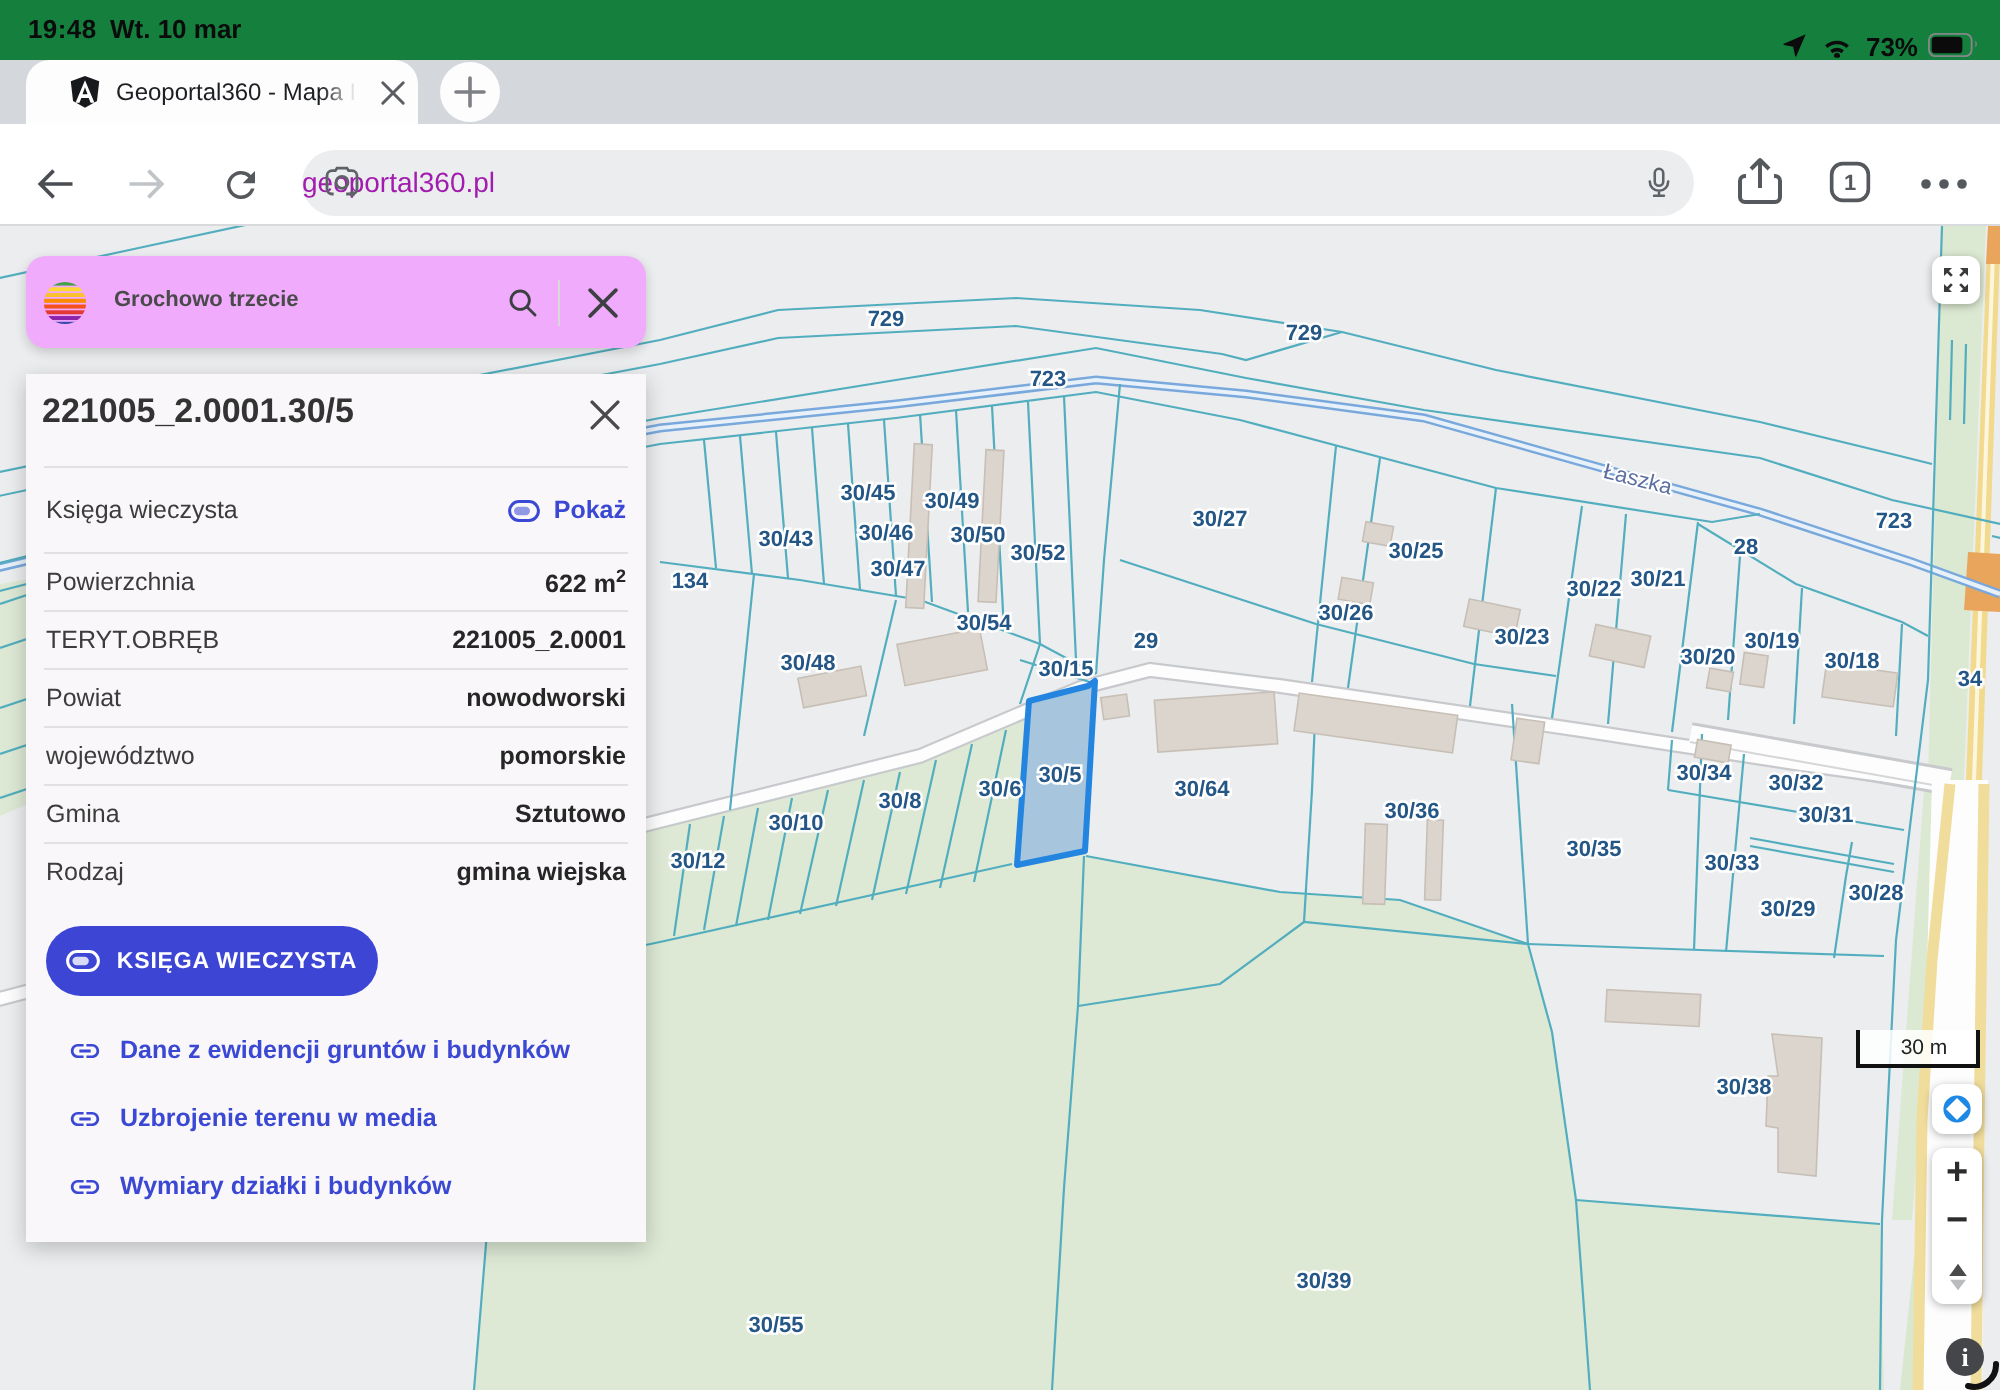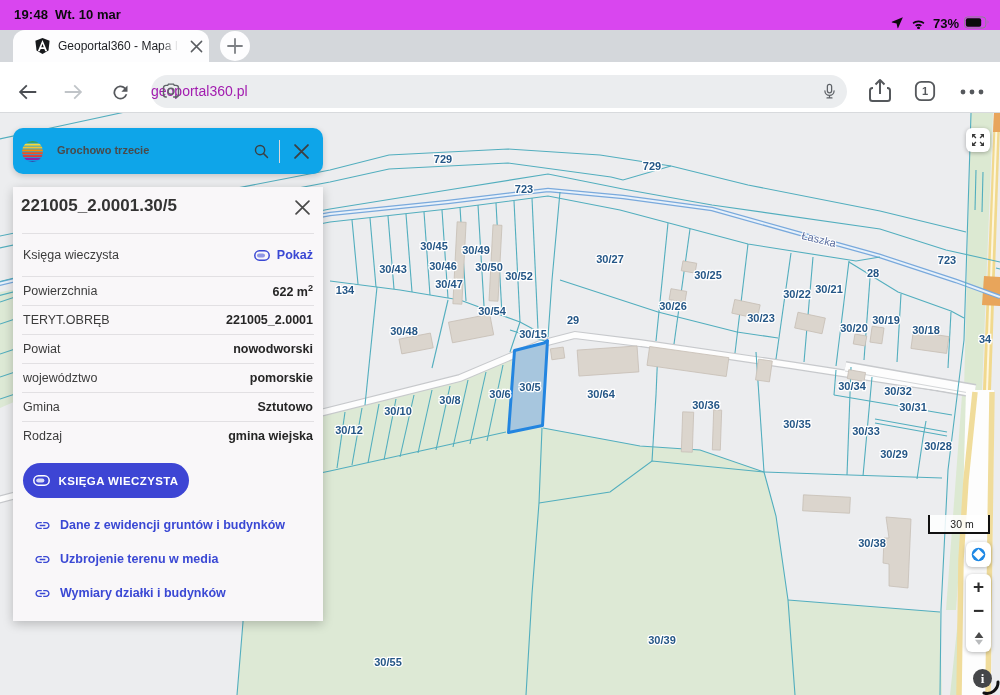--- a/index.html
+++ b/index.html
@@ -1,33 +1,33 @@
 <!DOCTYPE html>
 <html><head>
 <meta charset="utf-8">
 <style>
   * { margin:0; padding:0; box-sizing:border-box; }
   html,body { width:1000px; height:695px; overflow:hidden; }
   body { font-family:"Liberation Sans", sans-serif; position:relative; background:#fff; }
-  .statusbar { position:absolute; left:0; top:0; width:1000px; height:30px; background:#d946ef; }
+  .statusbar { position:absolute; left:0; top:0; width:1000px; height:30px; background:#15803d; }
   .st-time { position:absolute; left:14px; top:7px; font-size:13px; font-weight:700; color:#0b0b0c; letter-spacing:0.2px; }
   .st-date { position:absolute; left:55px; top:7px; font-size:13px; font-weight:700; color:#0b0b0c; }
   .st-right { position:absolute; right:10px; top:16px; height:20px; display:flex; align-items:flex-start; }
   .st-pct { font-size:13px; font-weight:700; color:#0b0b0c; margin:0 5px 0 6px; }
   .tabstrip { position:absolute; left:0; top:30px; width:1000px; height:32px; background:#d4d7db; }
   .tab { position:absolute; left:13px; top:30px; width:196px; height:32px; background:#fdfdfe; border-radius:12px 12px 0 0; }
   .tab-title { position:absolute; left:45px; top:9px; font-size:12px; font-weight:500; color:#1d1f23; white-space:nowrap; width:126px; overflow:hidden; }
   .tab-fade { position:absolute; left:148px; top:2px; width:25px; height:28px; background:linear-gradient(90deg, rgba(253,253,254,0), #fdfdfe 70%); }
   .newtab { position:absolute; left:220px; top:31px; width:30px; height:30px; background:#fdfdfe; border-radius:50%; }
   .toolbar { position:absolute; left:0; top:62px; width:1000px; height:51px; background:#ffffff; border-bottom:1px solid #d8dadd; }
   .omnibox { position:absolute; left:151px; top:13px; width:696px; height:33px; background:#ebedef; border-radius:17px; }
   .omni-text { position:absolute; left:0; right:0; top:8px; font-size:14px; color:#a21caf; }
   .mapwrap { position:absolute; left:0; top:113px; width:1000px; height:582px; background:#ecedef;text-align:right; }
   
-  .searchcard { position:absolute; left:13px; top:128px; width:310px; height:46px; background:#0ea5e9; border-radius:10px; box-shadow:0 2px 6px rgba(0,0,0,0.18); }
+  .searchcard { position:absolute; left:13px; top:128px; width:310px; height:46px; background:#f0abfc; border-radius:10px; box-shadow:0 2px 6px rgba(0,0,0,0.18); }
   .searchtext { position:absolute; left:44px; top:16px; font-size:11px; font-weight:700; color:#4a4a4a; }
   
   .panel { position:absolute; left:13px; top:187px; width:310px; height:434px; background:#f9f7f9; border-radius:0; box-shadow:0 3px 10px rgba(0,0,0,0.22); }
   .p-title { position:absolute; left:8px; top:9px; font-size:17px; font-weight:700; color:#333; }
   .rows { position:absolute; left:9px; top:46px; width:292px; }
   .prow { position:relative; height:29px; border-top:1px solid #e2e0e3; font-size:12.5px; color:#3c3c3c; }
   .prow.first { height:43px; }
   .prow .lab { position:absolute; left:1px; top:50%; transform:translateY(-50%); }
   .prow .val { position:absolute; right:1px; top:50%; transform:translateY(-50%); font-weight:700; color:#262626; }
   .kwbtn { position:absolute; left:10px; top:276px; width:166px; height:35px; background:#3d45d4; border-radius:18px; color:#fff; font-size:11.5px; font-weight:700; letter-spacing:0.4px; display:flex; align-items:center; justify-content:center; gap:8px; }

